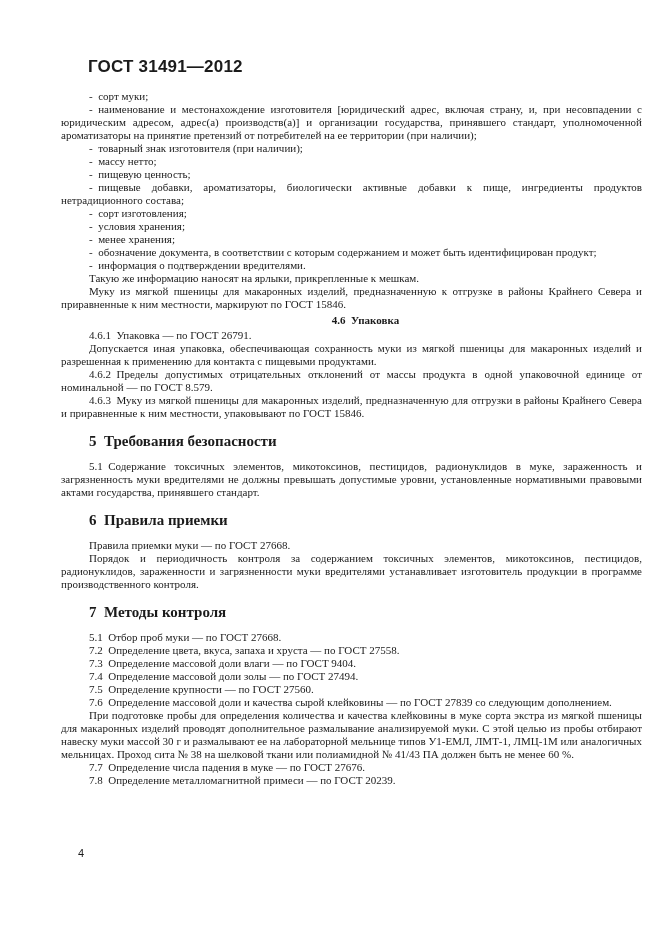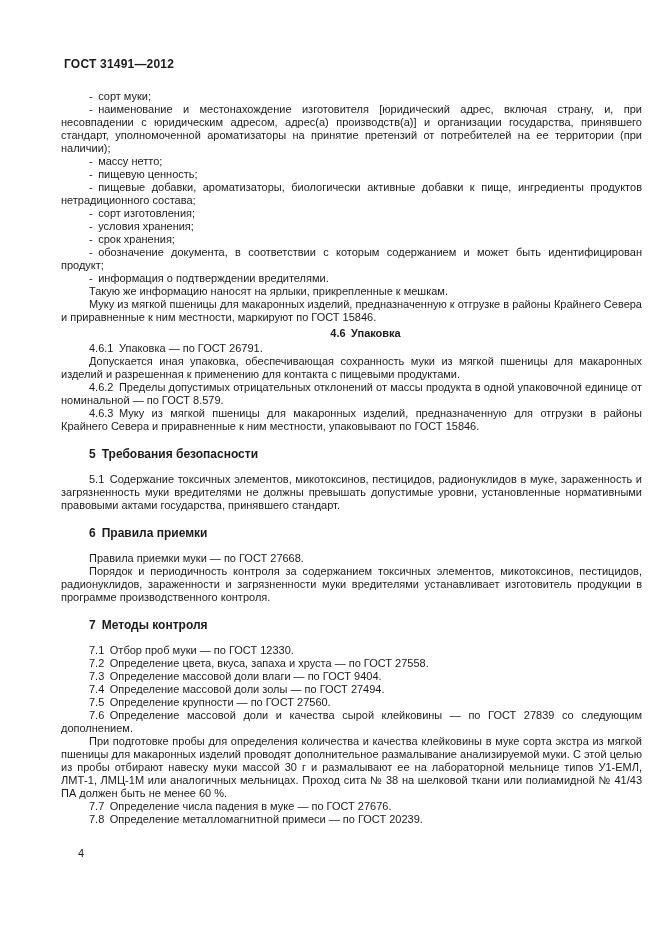--- a/index.html
+++ b/index.html
@@ -15,48 +15,49 @@
     color: #1b1b1b;
     overflow: hidden;
   }
   .page {
     position: absolute;
     inset: 0;
     background: #ffffff;
   }
   .running-header {
     position: absolute;
-    left: 64px;
+    left: 88px;
     top: 57px;
-    font-size: 12px;
+    font-size: 17px;
     font-weight: 700;
     letter-spacing: 0.2px;
     white-space: nowrap;
   }
   .content {
     position: absolute;
     left: 61px;
     top: 90px;
     width: 581px;
     font-size: 11px;
     line-height: 13px;
     text-align: justify;
   }
   .content p {
     margin: 0;
     text-indent: 28px;
+    font-family: Liberation Serif, serif;
   }
   .content p.sub {
     font-weight: 700;
     margin: 3px 0 2px;
     text-align: center;
   }
   .content p.h2 {
     font-weight: 700;
-    font-size: 12px;
+    font-size: 15px;
     line-height: 16px;
     margin: 13px 0 11px;
     text-align: left;
   }
   .page-number {
     position: absolute;
     left: 78px;
     top: 847px;
     font-size: 11px;
   }
@@ -64,42 +65,43 @@
 </head>
 <body>
 
 <div class="page">
 
   <div class="running-header">ГОСТ 31491—2012</div>
 
   <div class="content">
     <p class="li">- сорт муки;</p>
     <p class="li">- наименование и местонахождение изготовителя [юридический адрес, включая страну, и, при несовпадении с юридическим адресом, адрес(а) производств(а)] и организации государства, принявшего стандарт, уполномоченной ароматизаторы на принятие претензий от потребителей на ее территории (при наличии);</p>
+    <p class="li">- товарный знак изготовителя (при наличии);</p>
     <p class="li">- массу нетто;</p>
     <p class="li">- пищевую ценность;</p>
     <p class="li">- пищевые добавки, ароматизаторы, биологически активные добавки к пище, ингредиенты продуктов нетрадиционного состава;</p>
     <p class="li">- сорт изготовления;</p>
     <p class="li">- условия хранения;</p>
-    <p class="li">- срок хранения;</p>
+    <p class="li">- менее хранения;</p>
     <p class="li">- обозначение документа, в соответствии с которым содержанием и может быть идентифицирован продукт;</p>
     <p class="li">- информация о подтверждении вредителями.</p>
     <p class="para">Такую же информацию наносят на ярлыки, прикрепленные к мешкам.</p>
     <p class="para">Муку из мягкой пшеницы для макаронных изделий, предназначенную к отгрузке в районы Крайнего Севера и приравненные к ним местности, маркируют по ГОСТ 15846.</p>
     <p class="sub">4.6 Упаковка</p>
     <p class="para">4.6.1 Упаковка — по ГОСТ 26791.</p>
     <p class="para">Допускается иная упаковка, обеспечивающая сохранность муки из мягкой пшеницы для макаронных изделий и разрешенная к применению для контакта с пищевыми продуктами.</p>
     <p class="para">4.6.2 Пределы допустимых отрицательных отклонений от массы продукта в одной упаковочной единице от номинальной — по ГОСТ 8.579.</p>
     <p class="para">4.6.3 Муку из мягкой пшеницы для макаронных изделий, предназначенную для отгрузки в районы Крайнего Севера и приравненные к ним местности, упаковывают по ГОСТ 15846.</p>
     <p class="h2">5 Требования безопасности</p>
     <p class="para">5.1 Содержание токсичных элементов, микотоксинов, пестицидов, радионуклидов в муке, зараженность и загрязненность муки вредителями не должны превышать допустимые уровни, установленные нормативными правовыми актами государства, принявшего стандарт.</p>
     <p class="h2">6 Правила приемки</p>
     <p class="para">Правила приемки муки — по ГОСТ 27668.</p>
     <p class="para">Порядок и периодичность контроля за содержанием токсичных элементов, микотоксинов, пестицидов, радионуклидов, зараженности и загрязненности муки вредителями устанавливает изготовитель продукции в программе производственного контроля.</p>
     <p class="h2">7 Методы контроля</p>
-    <p class="para">7.1 Отбор проб муки — по ГОСТ 12330.</p>
+    <p class="para">5.1 Отбор проб муки — по ГОСТ 27668.</p>
     <p class="para">7.2 Определение цвета, вкуса, запаха и хруста — по ГОСТ 27558.</p>
     <p class="para">7.3 Определение массовой доли влаги — по ГОСТ 9404.</p>
     <p class="para">7.4 Определение массовой доли золы — по ГОСТ 27494.</p>
     <p class="para">7.5 Определение крупности — по ГОСТ 27560.</p>
     <p class="para">7.6 Определение массовой доли и качества сырой клейковины — по ГОСТ 27839 со следующим дополнением.</p>
     <p class="para">При подготовке пробы для определения количества и качества клейковины в муке сорта экстра из мягкой пшеницы для макаронных изделий проводят дополнительное размалывание анализируемой муки. С этой целью из пробы отбирают навеску муки массой 30 г и размалывают ее на лабораторной мельнице типов У1-ЕМЛ, ЛМТ-1, ЛМЦ-1М или аналогичных мельницах. Проход сита № 38 на шелковой ткани или полиамидной № 41/43 ПА должен быть не менее 60 %.</p>
     <p class="para">7.7 Определение числа падения в муке — по ГОСТ 27676.</p>
     <p class="para">7.8 Определение металломагнитной примеси — по ГОСТ 20239.</p>
   </div>
 

